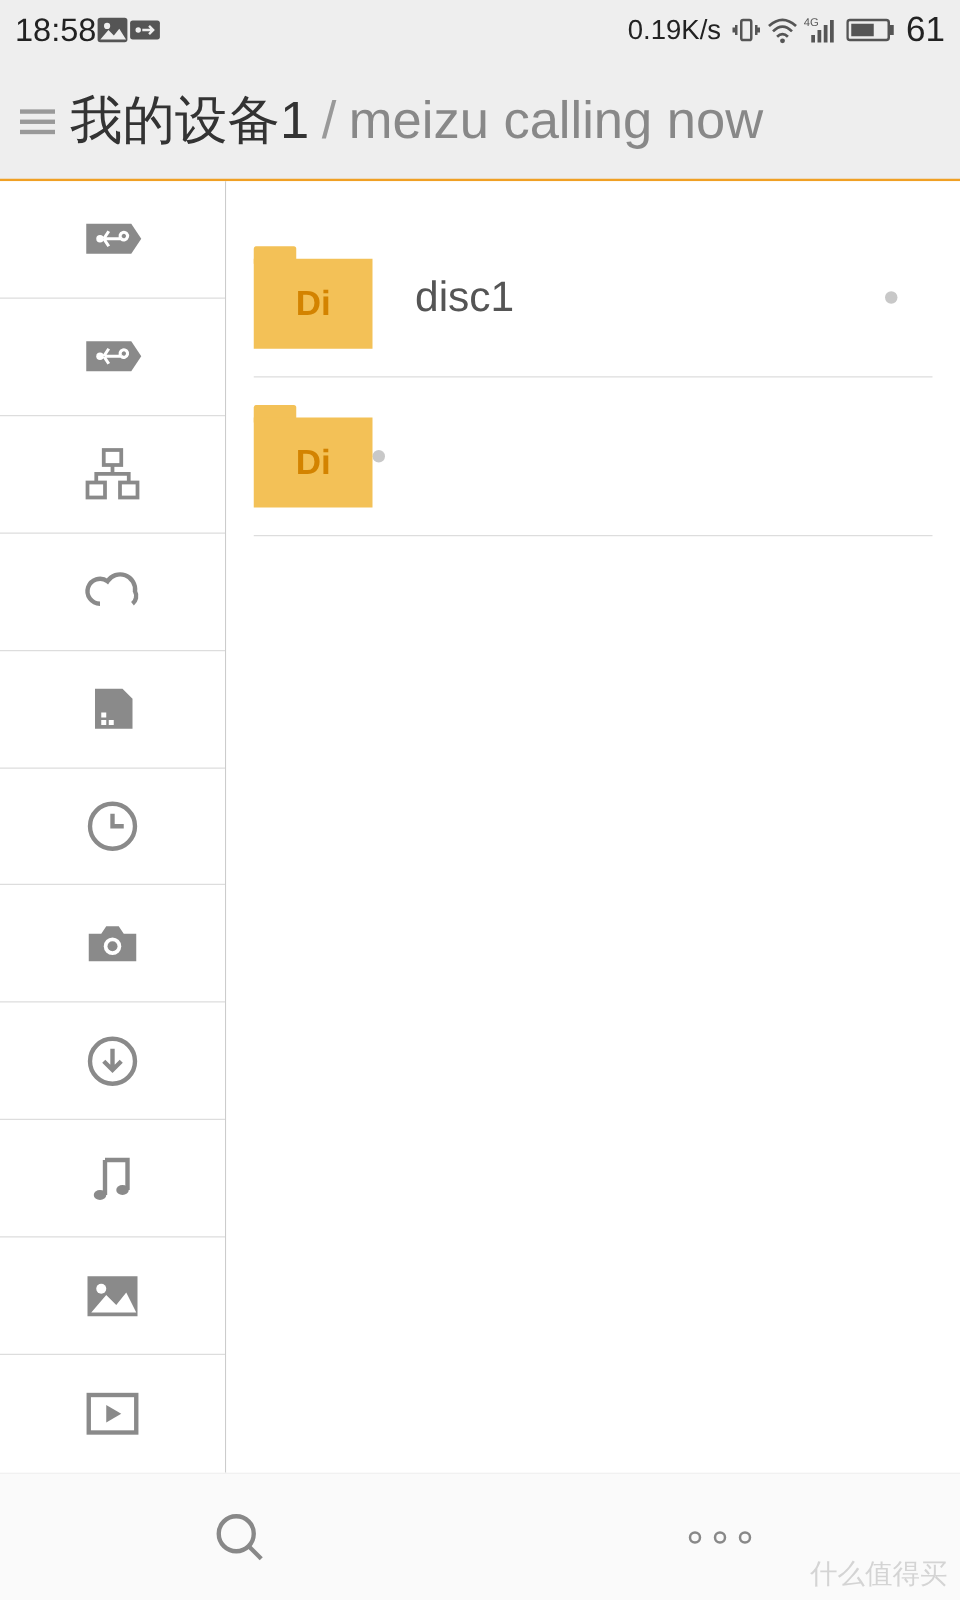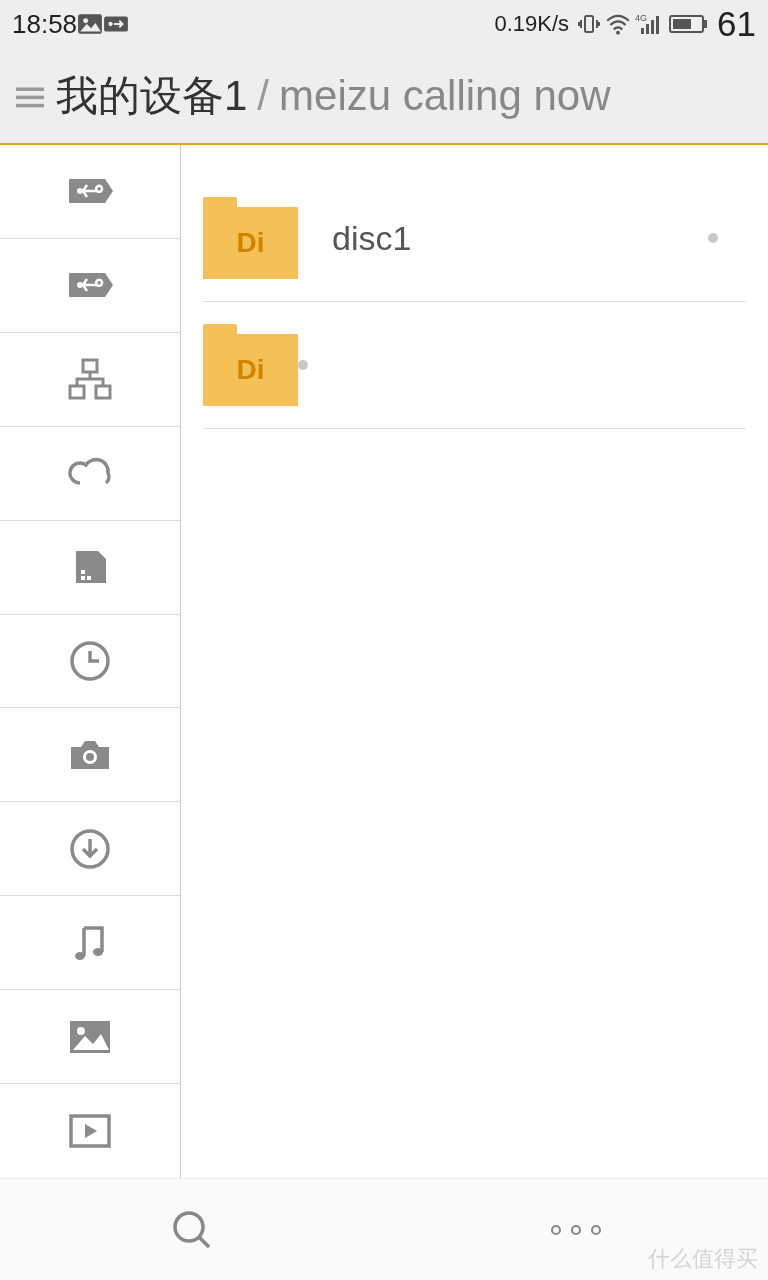--- a/index.html
+++ b/index.html
@@ -1,21 +1,21 @@
 <!DOCTYPE html>
 <html><head>
 <meta charset="utf-8">
 <style>
   * { box-sizing: border-box; margin: 0; padding: 0; }
   html, body { width: 768px; height: 1280px; font-family: -apple-system, "Helvetica Neue", Arial, sans-serif; background: #fff; overflow: hidden; }
   .status-bar { height: 48px; background: #eeeeee; display: flex; align-items: center; padding: 0 12px; font-size: 26px; color: #222; }
   .status-left { display: flex; align-items: center; }
   .status-right { margin-left: auto; display: flex; align-items: center; gap: 4px; }
   .status-right .speed { font-size: 22px; margin-right: 4px; }
-  .status-right .bat { font-size: 35px; margin-left: 4px; }
+  .status-right .bat { font-size: 28px; margin-left: 4px; }
   .ico { display: inline-flex; }
   .breadcrumb { height: 97px; background: #eeeeee; display: flex; align-items: center; padding: 0 16px; font-size: 42px; color: #555; border-bottom: 2px solid #f0a024; }
   .breadcrumb .menu-ico { width: 30px; margin-right: 10px; color: #888; }
   .breadcrumb .pri { color: #333; }
   .breadcrumb .sep { color: #999; margin: 0 10px; }
   .breadcrumb .sec { color: #888; }
   .main { display: flex; height: 1033px; }
   .sidebar { width: 181px; border-right: 1px solid #ccc; background: #fff; display: flex; flex-direction: column; }
   .side-item { height: 97px; border-bottom: 1px solid #ddd; display: flex; align-items: center; justify-content: center; color: #8a8a8a; }
   .side-item:first-child { border-top: none; }

